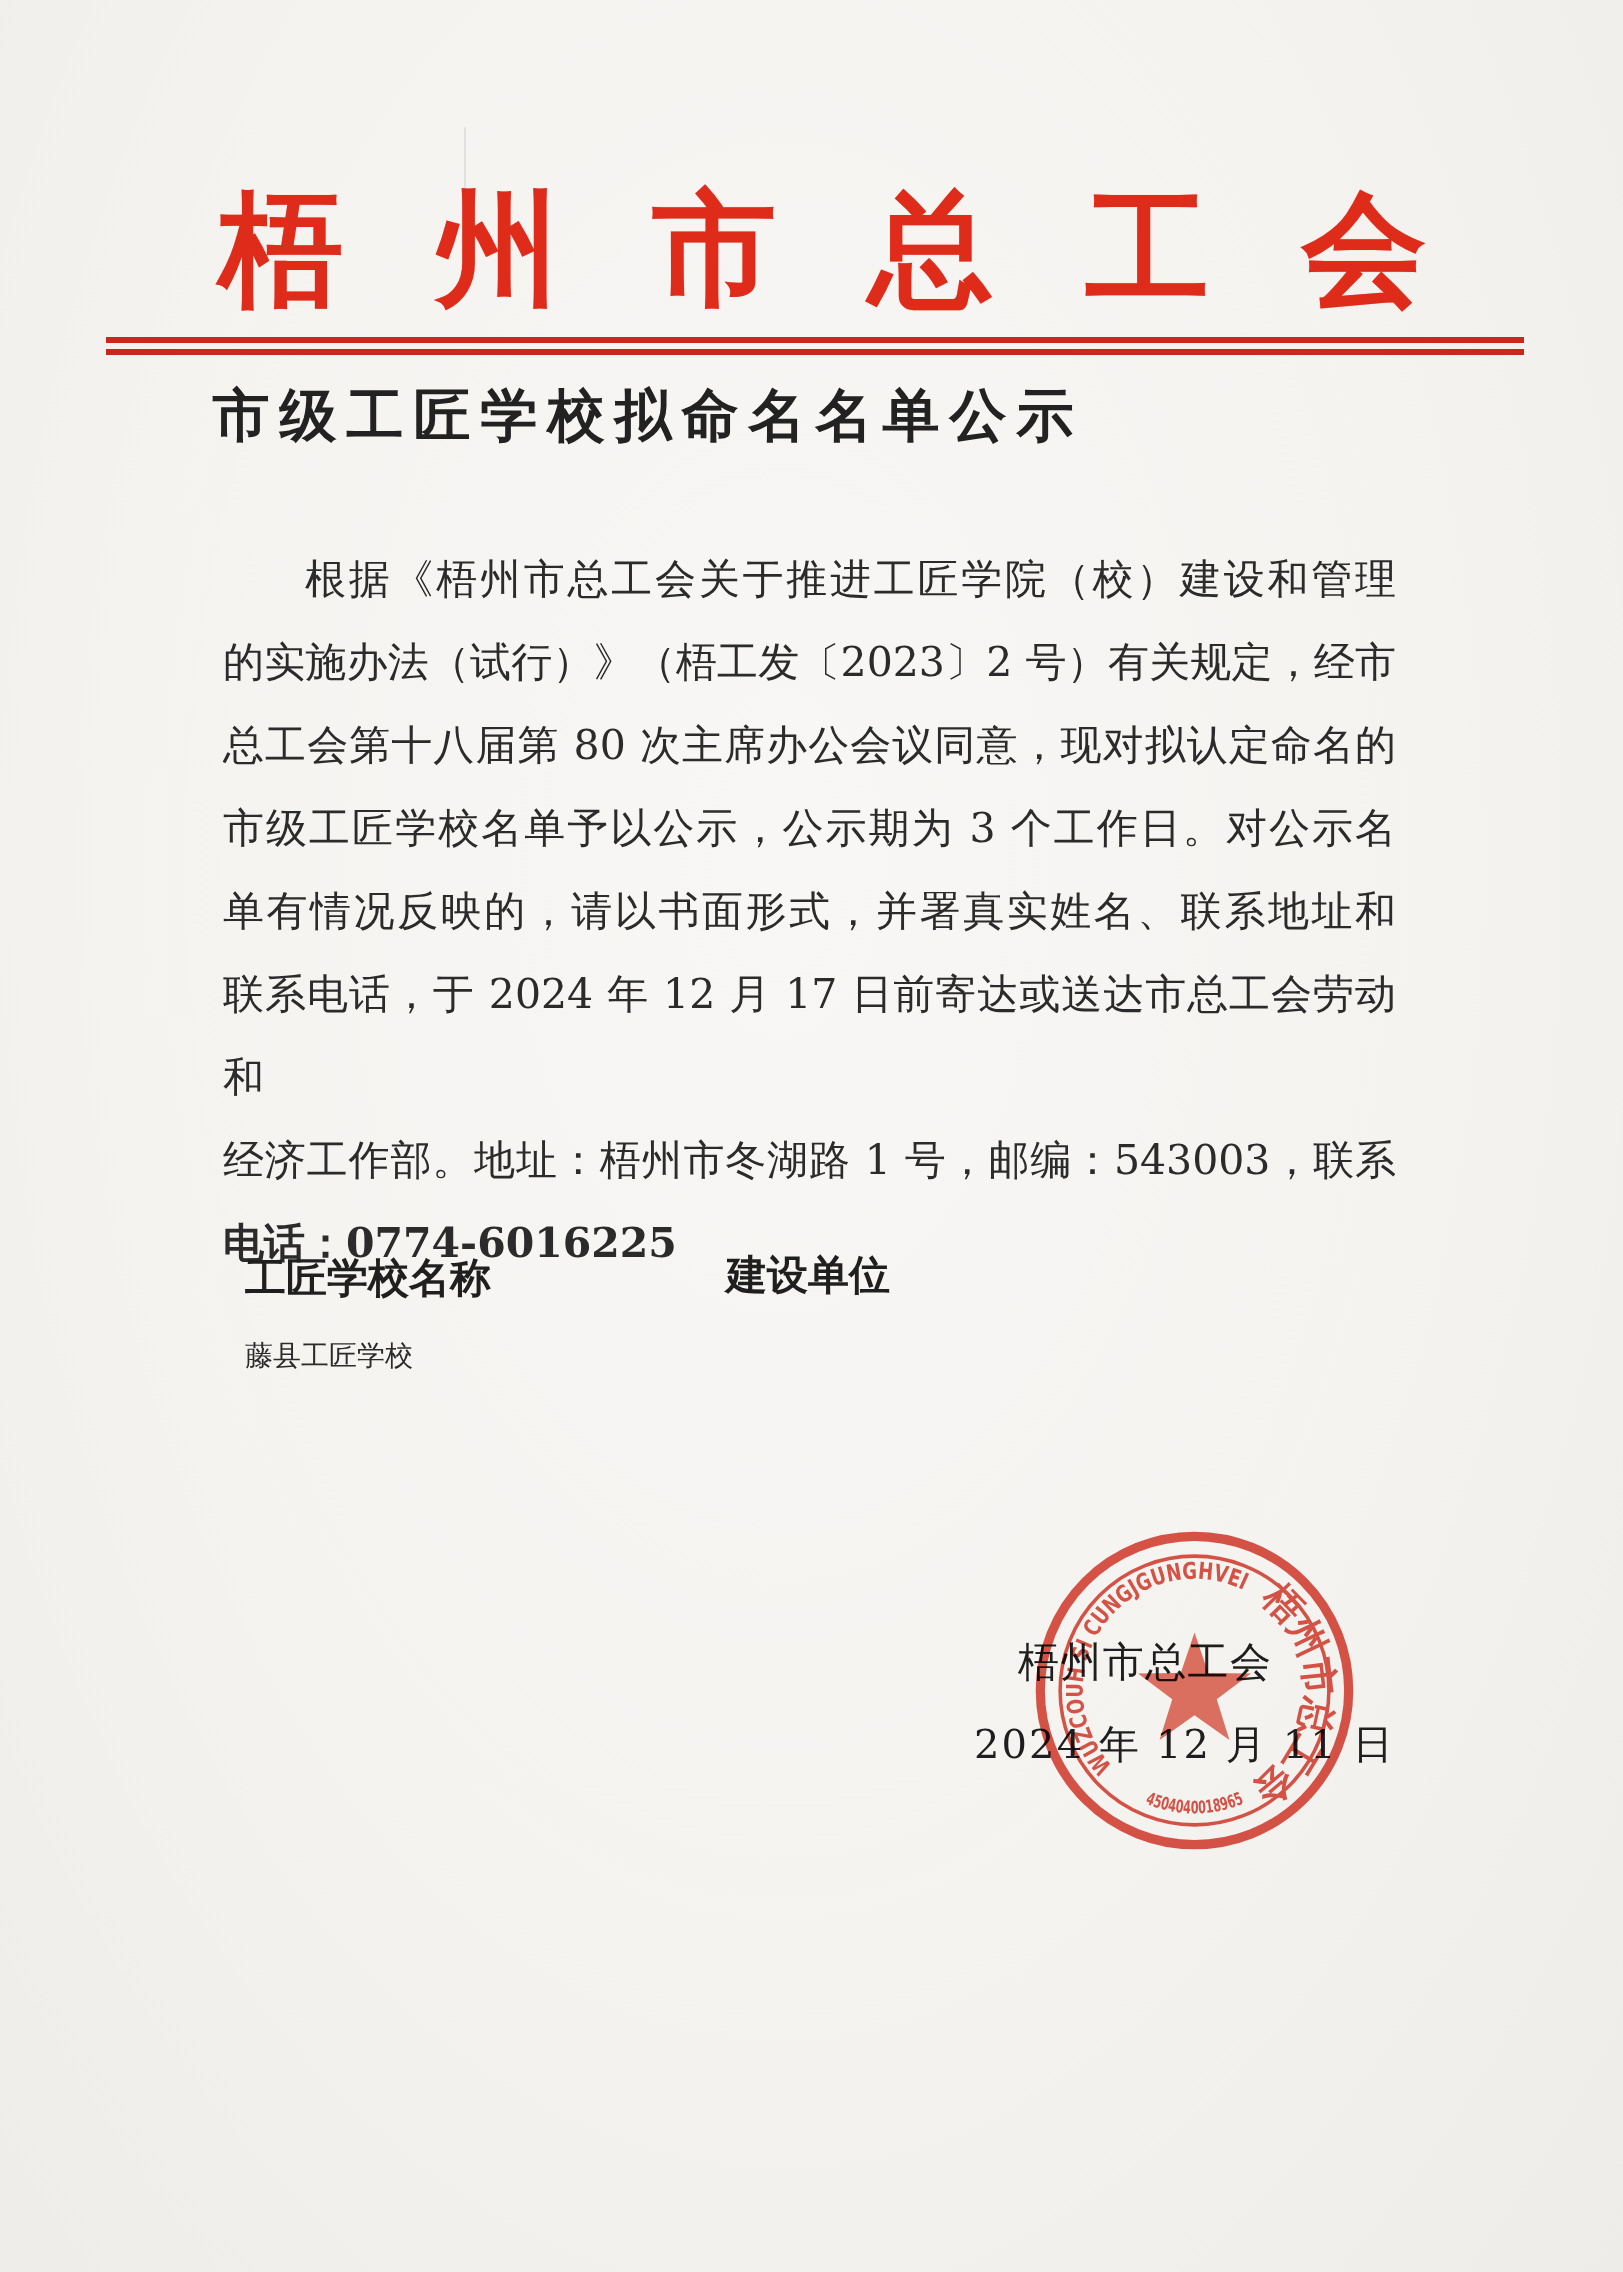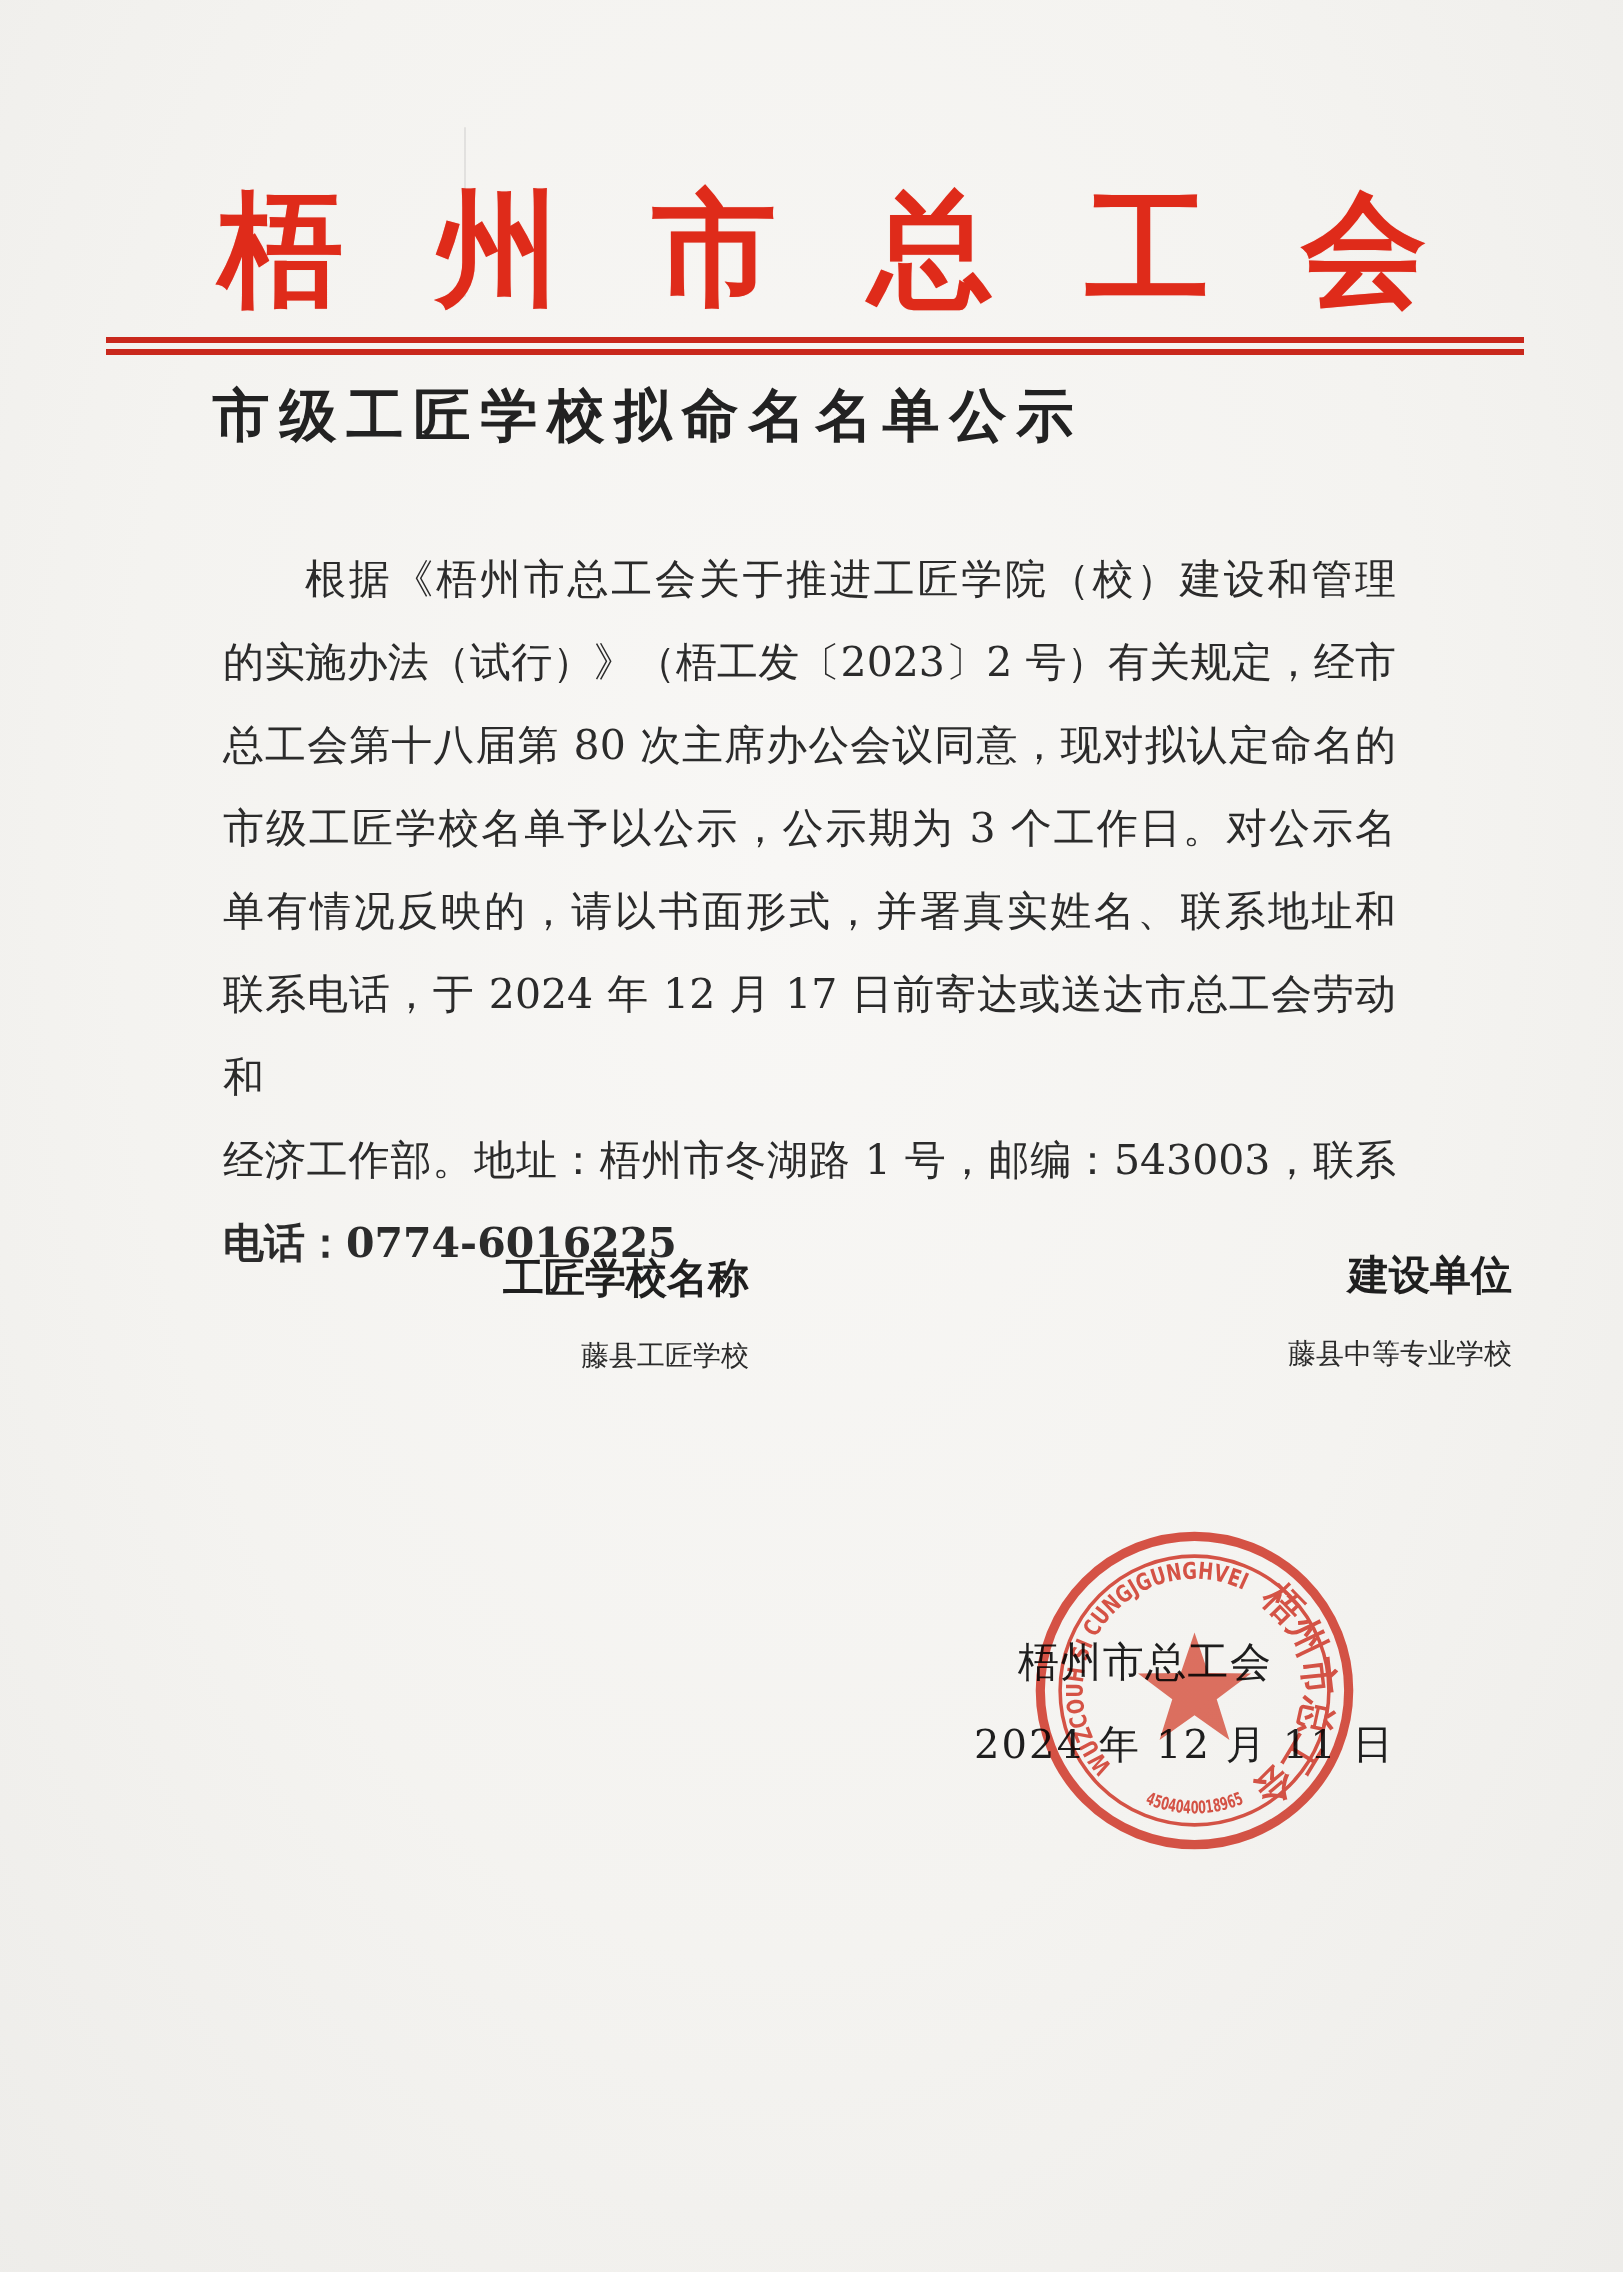--- a/index.html
+++ b/index.html
@@ -45,21 +45,21 @@
     font-size:41px;line-height:83px;color:#2b2b2b;
   }
   .body-line{
     text-align:justify;text-align-last:justify;
     white-space:normal;
   }
   .body-line.first{padding-left:82px;}
   .body-line.last{text-align-last:left;font-weight:bold;}
 
   
-  .doc-table{position:absolute;left:268px;top:1239px;width:1244px;text-align:right;}
+  .doc-table{position:absolute;left:245px;top:1239px;width:1244px;}
   .t-row{display:flex;height:78px;line-height:78px;font-size:28px;color:#2b2b2b;}
   .t-c1{width:481px;flex:0 0 481px;}
   .t-c2{flex:1;font-family:Liberation Mono, monospace;}
   .t-head{font-weight:700;
     font-family:"DejaVu Sans","Liberation Sans",sans-serif;
     font-size:41px;color:#1f1f1f;}
 
   
   .sig-org{
     position:absolute;left:1018px;top:1638px;
@@ -111,21 +111,20 @@
     <div class="body-line last">电话：0774-6016225</div>
   </div>
 
   <div class="doc-table">
     <div class="t-row t-head">
       <span class="t-c1">工匠学校名称</span>
       <span class="t-c2">建设单位</span>
     </div>
     <div class="t-row">
       <span class="t-c1">藤县工匠学校</span>
-      <span class="t-c2">藤县中等专业学校</span>
     </div>
   </div>
 
   <div class="sig-org">梧州市总工会</div>
   <div class="sig-date">2024 年 12 月 11 日</div>
 
   <svg class="stamp" viewBox="0 0 468 468" xmlns="http://www.w3.org/2000/svg">
     <defs>
       <path id="arcText" d="M122.3,345.7 A158,158 0 0 1 122.3,122.3 A158,158 0 0 1 345.7,122.3 A158,158 0 0 1 345.7,345.7 A158,158 0 0 1 300.8,377.2" fill="none"></path>
       <path id="arcSerial" d="M160.5,391.7 A174,174 0 0 0 307.5,391.7" fill="none"></path>

